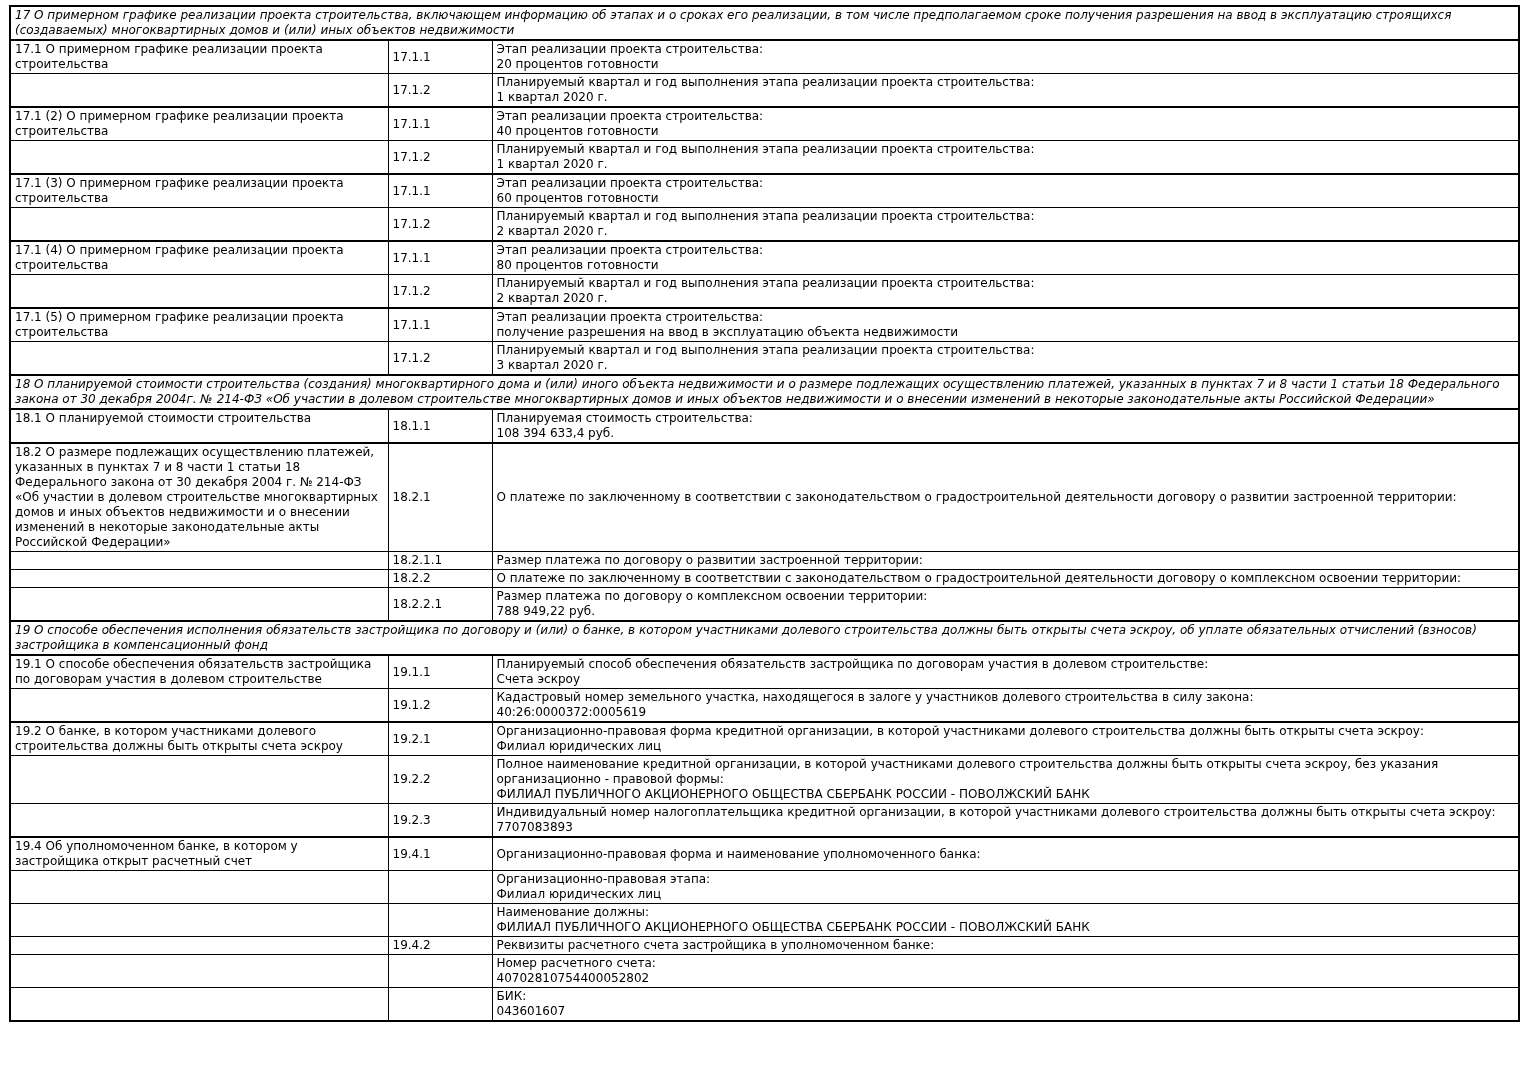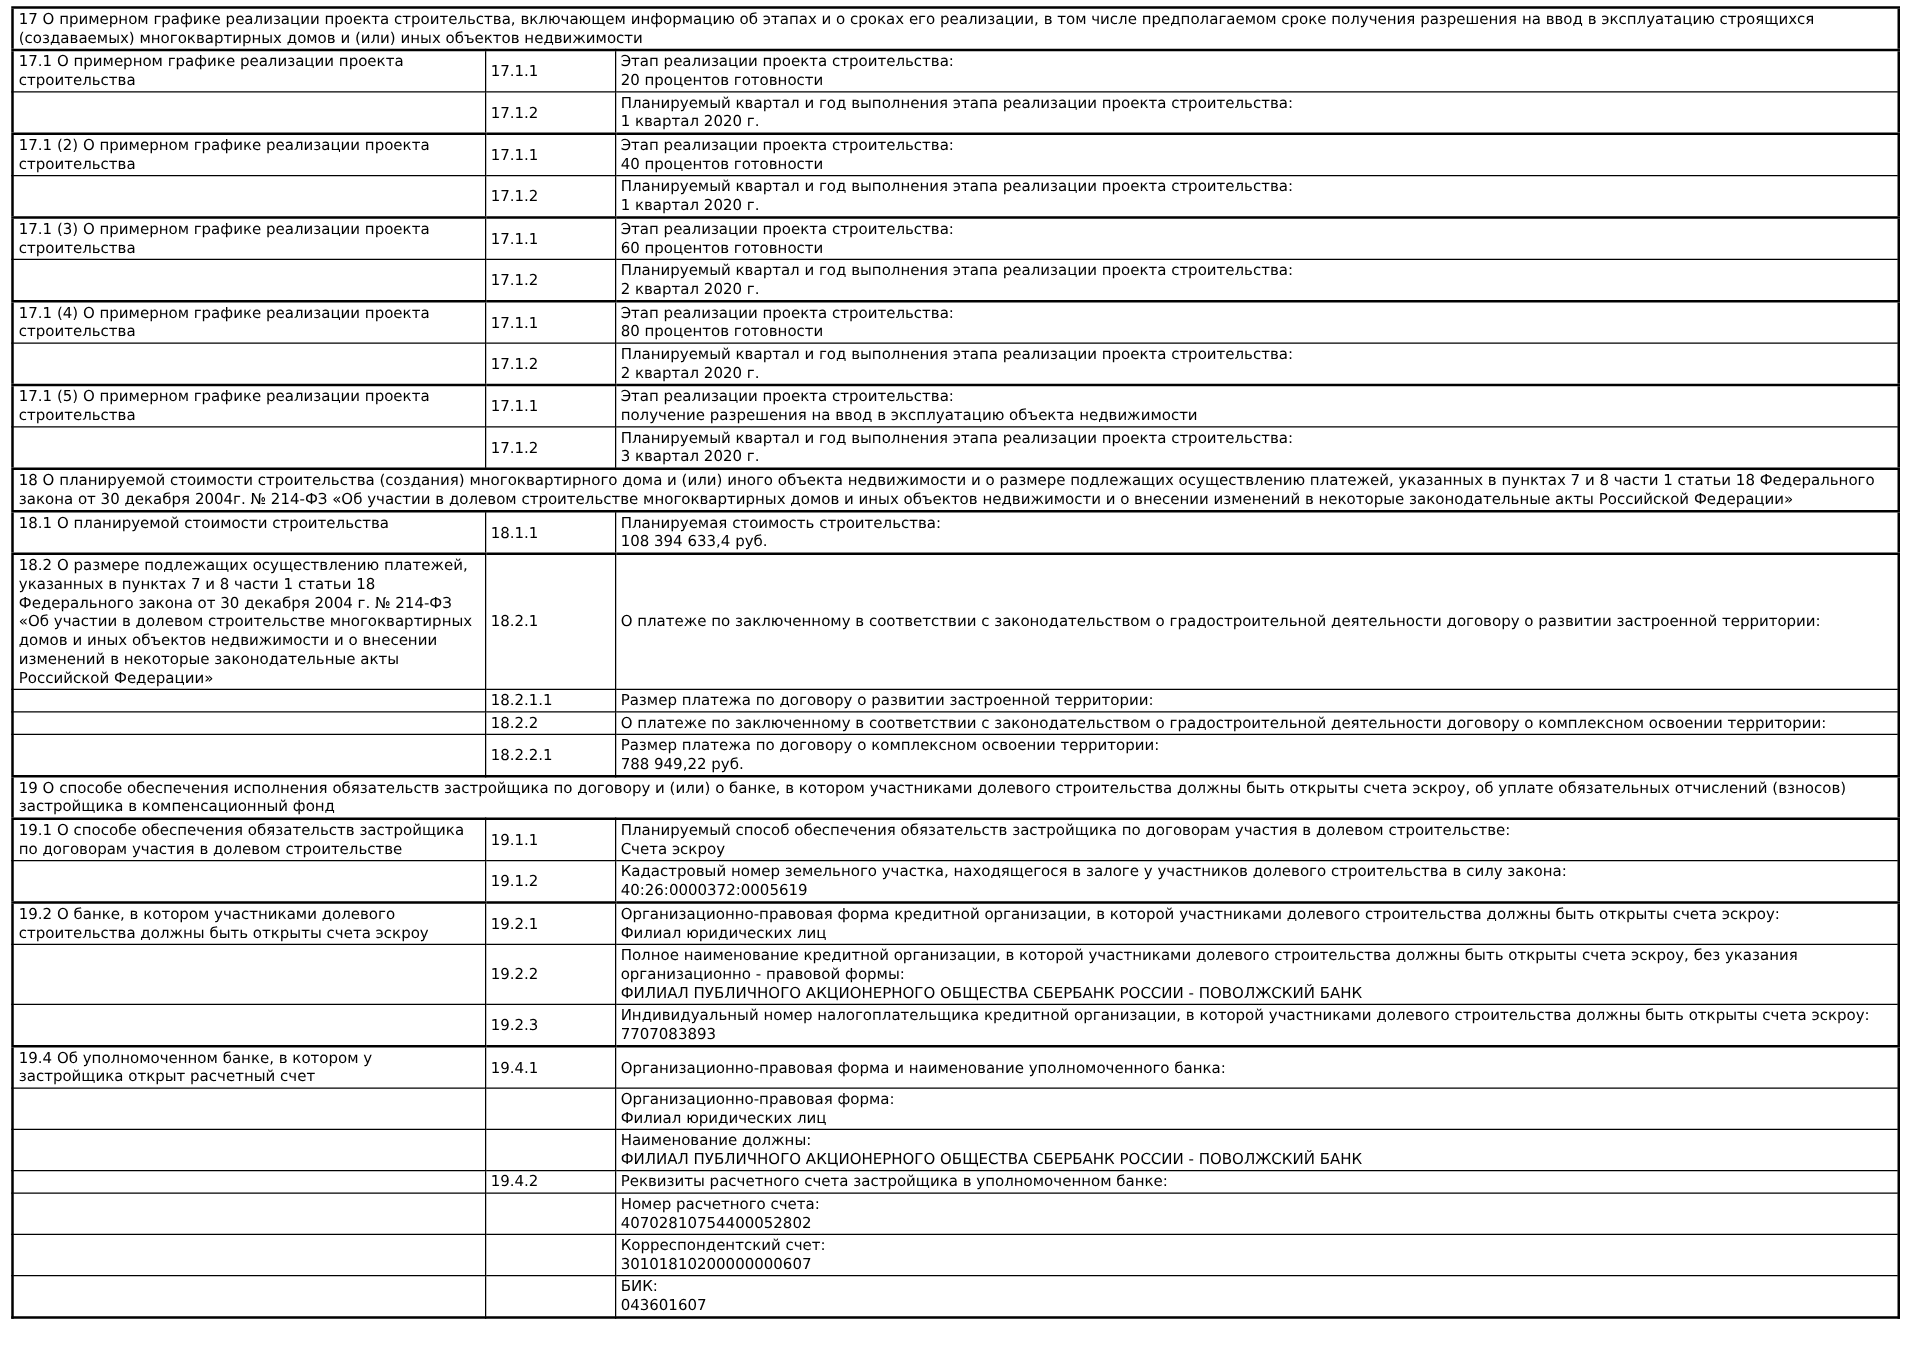--- a/index.html
+++ b/index.html
@@ -22,20 +22,21 @@
   col.w2 { width: 104px; }
   td {
     border: 1px solid #000000;
     padding: 1px 4px;
     vertical-align: top;
     word-wrap: break-word;
   }
   td.sec {
     border-top-width: 2px;
     border-bottom-width: 2px;
+    font-style: italic;
   }
   tr.grp td { border-top-width: 2px; }
   table.decl { border: 2px solid #000000; }
   td.c2, td.c3 { vertical-align: middle; }
   .v { font-weight: normal; }
 </style>
 </head>
 <body>
 
 <table class="decl">
@@ -215,21 +216,21 @@
         <td class="c1">19.4 Об уполномоченном банке, в котором у застройщика открыт расчетный счет</td>
         <td class="c2">19.4.1</td>
         <td class="c3">
           <div class="t">Организационно-правовая форма и наименование уполномоченного банка:</div>
         </td>
       </tr>
       <tr>
         <td class="c1"></td>
         <td class="c2"></td>
         <td class="c3">
-          <div class="t">Организационно-правовая форма:</div>
+          <div class="t">Организационно-правовая этапа:</div>
           <div class="v">Филиал юридических лиц</div>
         </td>
       </tr>
       <tr>
         <td class="c1"></td>
         <td class="c2"></td>
         <td class="c3">
           <div class="t">Наименование должны:</div>
           <div class="v">ФИЛИАЛ ПУБЛИЧНОГО АКЦИОНЕРНОГО ОБЩЕСТВА СБЕРБАНК РОССИИ - ПОВОЛЖСКИЙ БАНК</div>
         </td>
@@ -240,28 +241,20 @@
         <td class="c3">
           <div class="t">Реквизиты расчетного счета застройщика в уполномоченном банке:</div>
         </td>
       </tr>
       <tr>
         <td class="c1"></td>
         <td class="c2"></td>
         <td class="c3">
           <div class="t">Номер расчетного счета:</div>
           <div class="v">40702810754400052802</div>
-        </td>
-      </tr>
-      <tr>
-        <td class="c1"></td>
-        <td class="c2"></td>
-        <td class="c3">
-          <div class="t">Корреспондентский счет:</div>
-          <div class="v">30101810200000000607</div>
         </td>
       </tr>
       <tr>
         <td class="c1"></td>
         <td class="c2"></td>
         <td class="c3">
           <div class="t">БИК:</div>
           <div class="v">043601607</div>
         </td>
       </tr>

